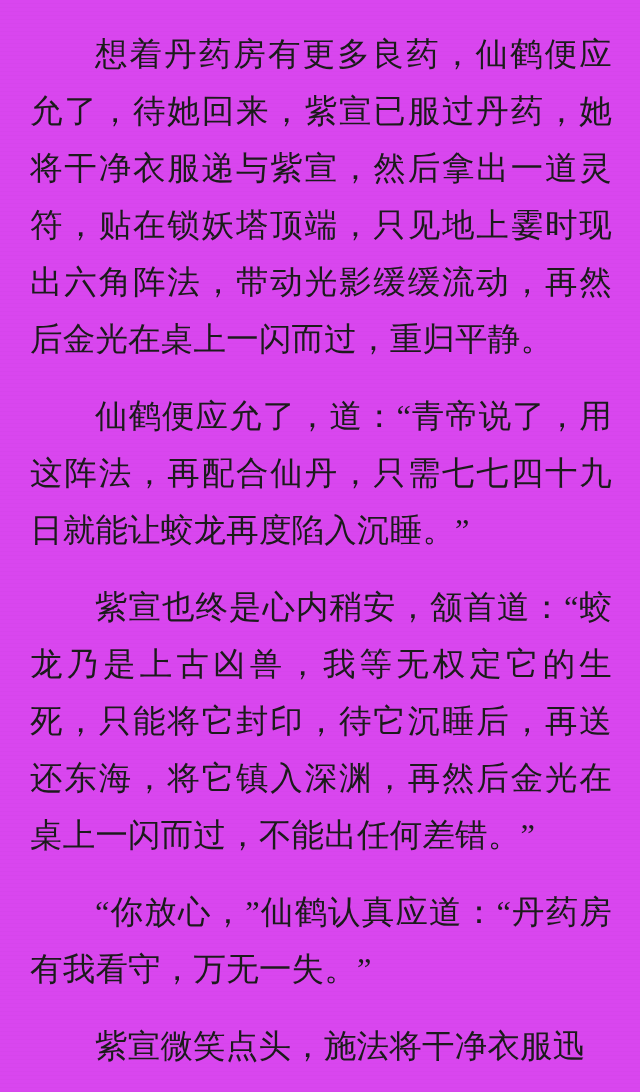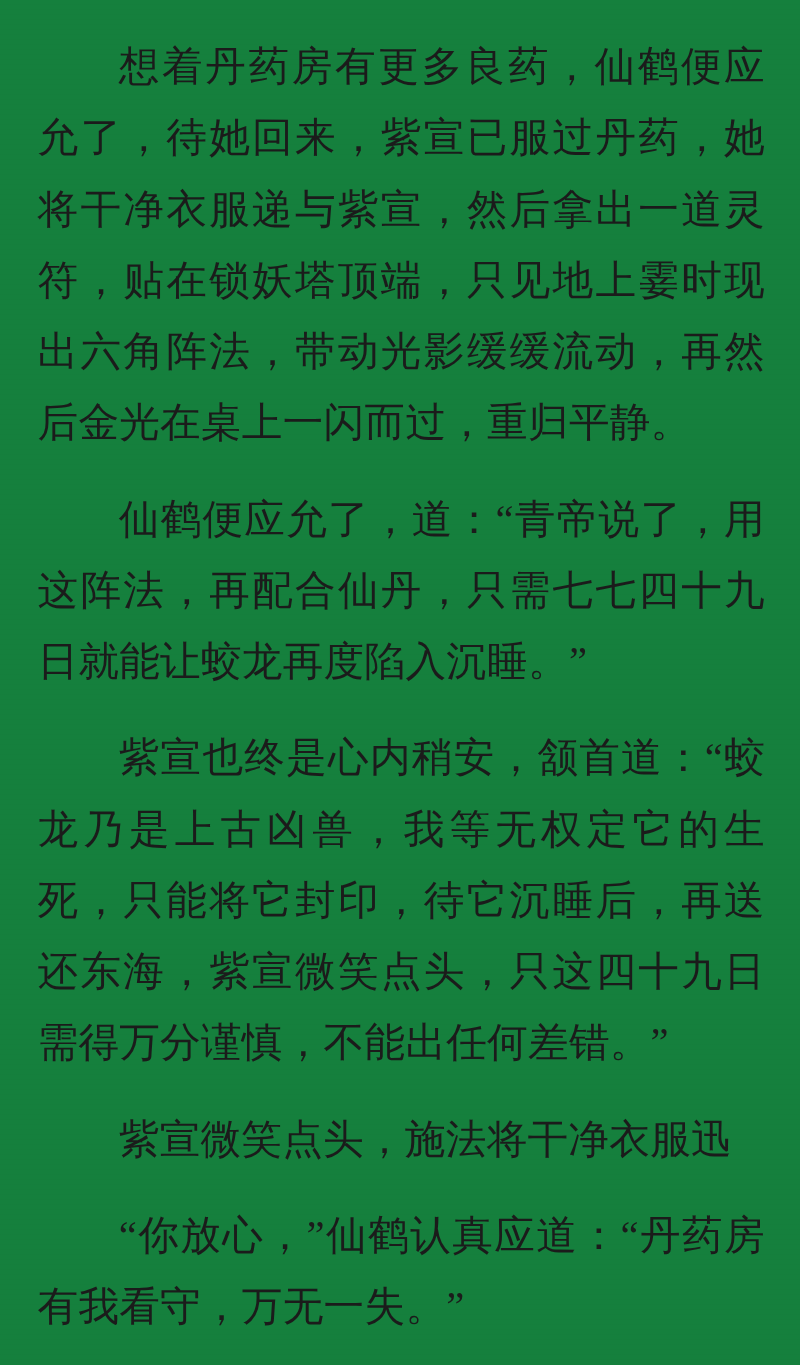--- a/index.html
+++ b/index.html
@@ -10,21 +10,21 @@
     width: 640px;
     height: 1092px;
     background: #faf4ee;
     font-family: "Liberation Serif", "DejaVu Serif", serif;
     overflow: hidden;
   }
   #page {
     position: relative;
     width: 640px;
     height: 1092px;
-    background: #15803d;
+    background: #d946ef;
     box-sizing: border-box;
     padding: 26px 28px 0 30px;
   }
   #page::before {
     
     content: "";
     position: absolute;
     top: 0; left: 0; right: 0; bottom: 0;
     background:
       repeating-linear-gradient(0deg, rgba(0,0,0,0.012) 0px, rgba(0,0,0,0.012) 1px, rgba(255,255,255,0) 1px, rgba(255,255,255,0) 4px);
@@ -45,16 +45,16 @@
   .para:last-child {
     margin-bottom: 0;
   }
 </style>
 </head>
 <body>
 
 <div id="page">
   <p class="para">想着丹药房有更多良药，仙鹤便应允了，待她回来，紫宣已服过丹药，她将干净衣服递与紫宣，然后拿出一道灵符，贴在锁妖塔顶端，只见地上霎时现出六角阵法，带动光影缓缓流动，再然后金光在桌上一闪而过，重归平静。</p>
   <p class="para">仙鹤便应允了，道：“青帝说了，用这阵法，再配合仙丹，只需七七四十九日就能让蛟龙再度陷入沉睡。”</p>
-  <p class="para">紫宣也终是心内稍安，颔首道：“蛟龙乃是上古凶兽，我等无权定它的生死，只能将它封印，待它沉睡后，再送还东海，紫宣微笑点头，只这四十九日需得万分谨慎，不能出任何差错。”</p>
+  <p class="para">紫宣也终是心内稍安，颔首道：“蛟龙乃是上古凶兽，我等无权定它的生死，只能将它封印，待它沉睡后，再送还东海，将它镇入深渊，再然后金光在桌上一闪而过，不能出任何差错。”</p>
+  <p class="para">“你放心，”仙鹤认真应道：“丹药房有我看守，万无一失。”</p>
   <p class="para">紫宣微笑点头，施法将干净衣服迅</p>
-  <p class="para">“你放心，”仙鹤认真应道：“丹药房有我看守，万无一失。”</p>
 </div>
 
 </body></html>

